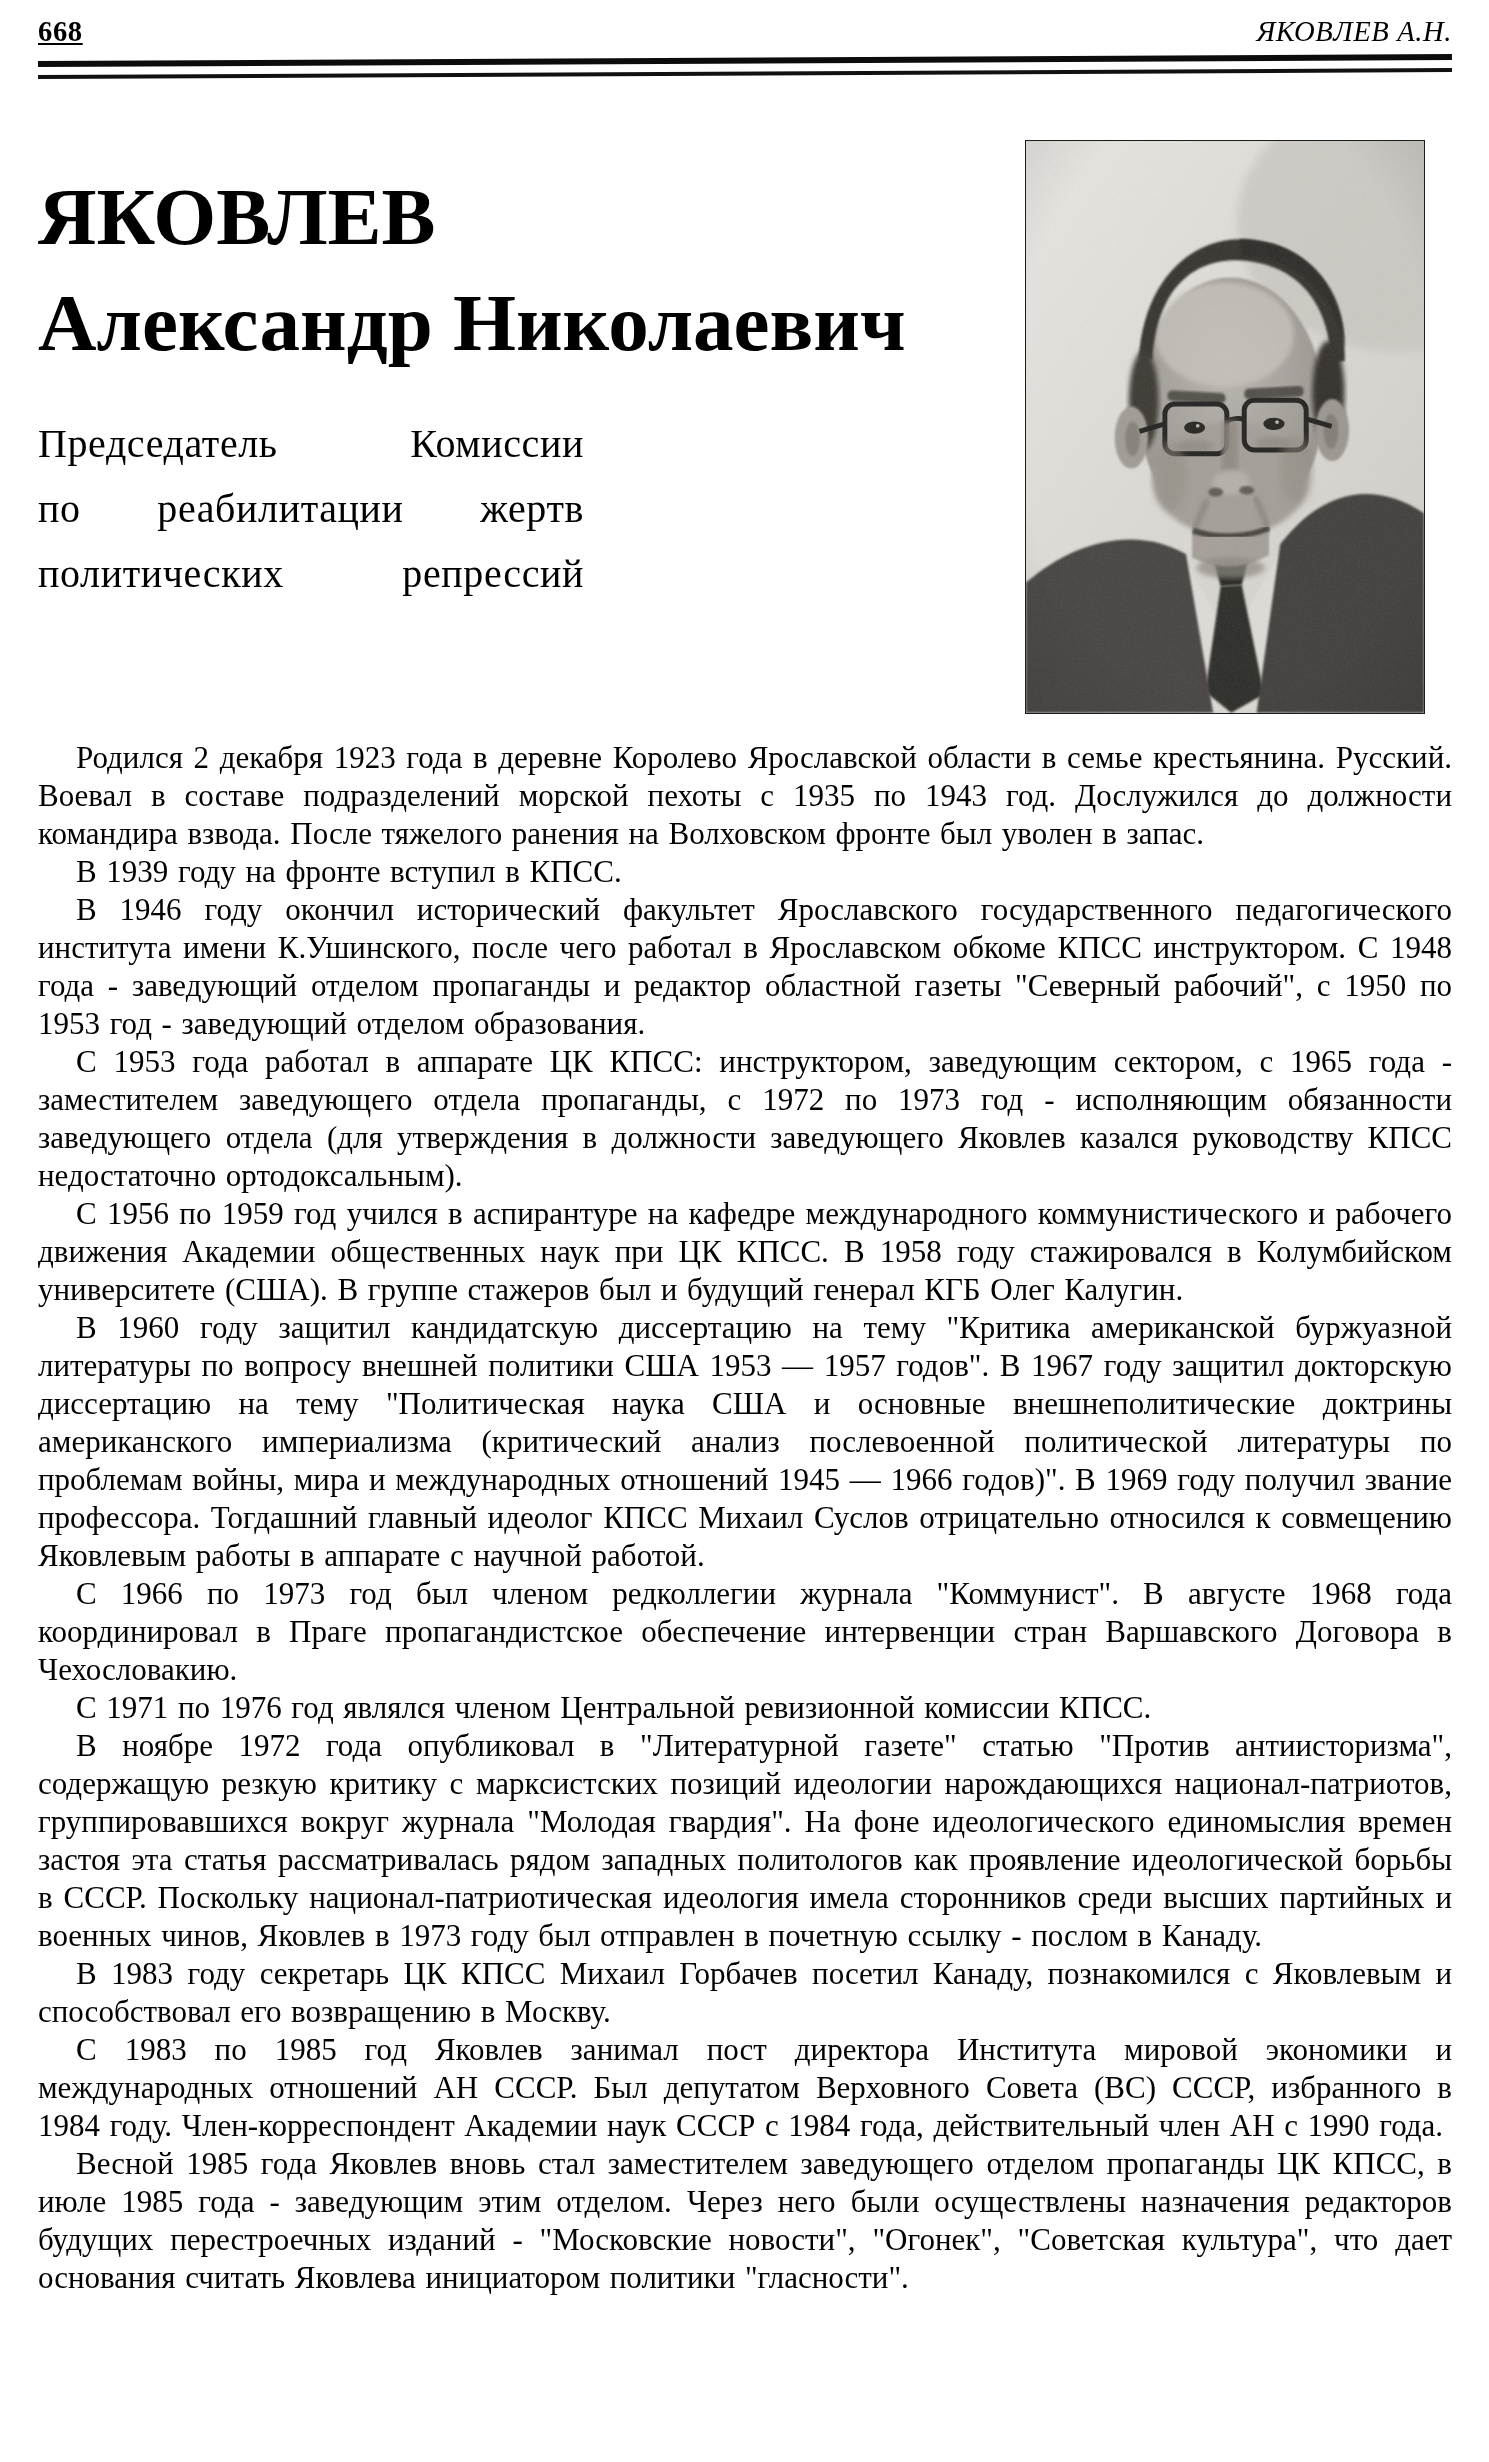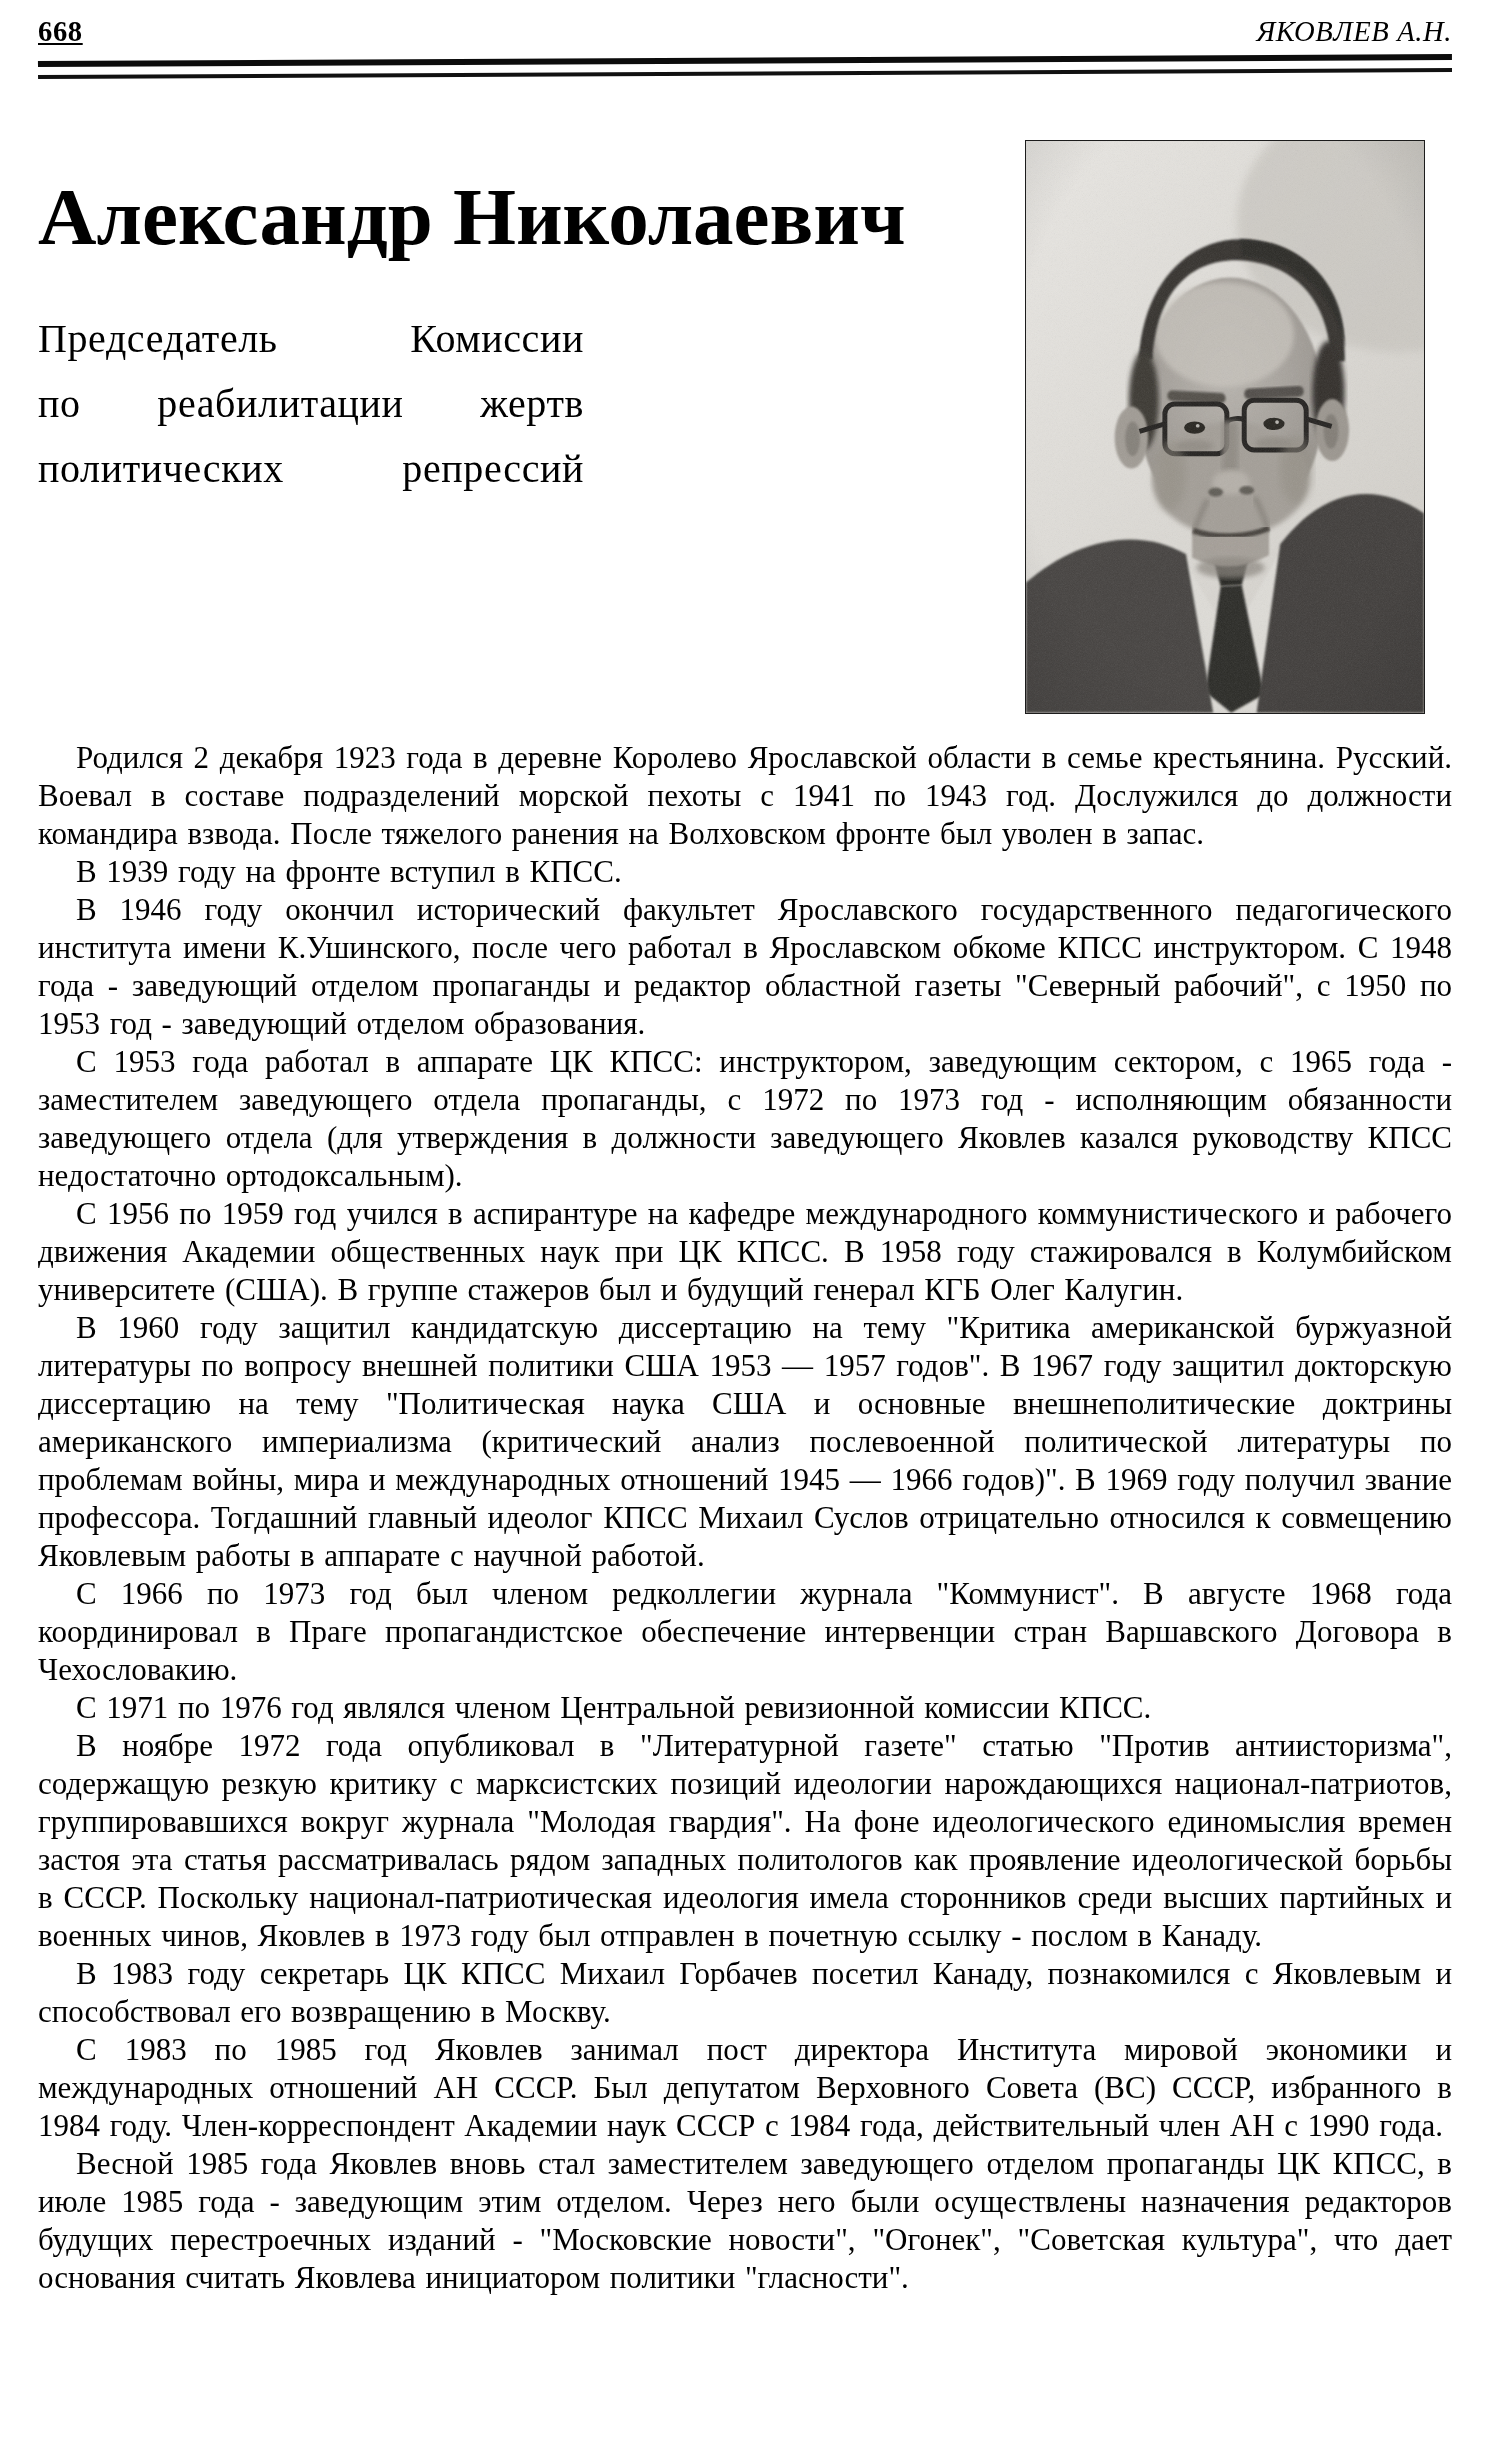--- a/index.html
+++ b/index.html
@@ -125,20 +125,21 @@
   <div class="rules">
     <div class="rule-thick"></div>
     <div class="rule-gap"></div>
     <div class="rule-thin"></div>
   </div>
 
   <div class="top-row">
 
     <div class="left-col">
       <div class="entry-title">
+        <div>ЯКОВЛЕВ</div>
         <div>Александр Николаевич</div>
       </div>
       <div class="position-block">
         <div class="pos-line just">Председатель Комиссии</div>
         <div class="pos-line just">по реабилитации жертв</div>
         <div class="pos-line just">политических репрессий</div>
       </div>
     </div>
 
     <div class="photo-frame">
@@ -231,21 +232,21 @@
         <ellipse cx="232" cy="540" rx="26" ry="56" fill="#8e897f" opacity="0.5" filter="url(#b7)"></ellipse>
         <ellipse cx="436" cy="530" rx="26" ry="56" fill="#8e897f" opacity="0.5" filter="url(#b7)"></ellipse>
 
         <rect x="0" y="0" width="642" height="922" filter="url(#grain)" opacity="0.13"></rect>
         <rect x="0" y="0" width="642" height="922" fill="url(#vinG)"></rect>
       </svg>
     </div>
   </div>
 
   <div class="body-text">
-    <p>Родился 2 декабря 1923 года в деревне Королево Ярославской области в семье крестьянина. Русский. Воевал в составе подразделений морской пехоты с 1941 по 1943 год. Дослужился до должности командира взвода. После тяжелого ранения на Волховском фронте был уволен в запас.</p>
+    <p>Родился 2 декабря 1923 года в деревне Королево Ярославской области в семье крестьянина. Русский. Воевал в составе подразделений морской пехоты с 1935 по 1943 год. Дослужился до должности командира взвода. После тяжелого ранения на Волховском фронте был уволен в запас.</p>
     <p>В 1939 году на фронте вступил в КПСС.</p>
     <p>В 1946 году окончил исторический факультет Ярославского государственного педагогического института имени К.Ушинского, после чего работал в Ярославском обкоме КПСС инструктором. С 1948 года - заведующий отделом пропаганды и редактор областной газеты "Северный рабочий", с 1950 по 1953 год - заведующий отделом образования.</p>
     <p>С 1953 года работал в аппарате ЦК КПСС: инструктором, заведующим сектором, с 1965 года - заместителем заведующего отдела пропаганды, с 1972 по 1973 год - исполняющим обязанности заведующего отдела (для утверждения в должности заведующего Яковлев казался руководству КПСС недостаточно ортодоксальным).</p>
     <p>С 1956 по 1959 год учился в аспирантуре на кафедре международного коммунистического и рабочего движения Академии общественных наук при ЦК КПСС. В 1958 году стажировался в Колумбийском университете (США). В группе стажеров был и будущий генерал КГБ Олег Калугин.</p>
     <p>В 1960 году защитил кандидатскую диссертацию на тему "Критика американской буржуазной литературы по вопросу внешней политики США 1953 — 1957 годов". В 1967 году защитил докторскую диссертацию на тему "Политическая наука США и основные внешнеполитические доктрины американского империализма (критический анализ послевоенной политической литературы по проблемам войны, мира и международных отношений 1945 — 1966 годов)". В 1969 году получил звание профессора. Тогдашний главный идеолог КПСС Михаил Суслов отрицательно относился к совмещению Яковлевым работы в аппарате с научной работой.</p>
     <p>С 1966 по 1973 год был членом редколлегии журнала "Коммунист". В августе 1968 года координировал в Праге пропагандистское обеспечение интервенции стран Варшавского Договора в Чехословакию.</p>
     <p>С 1971 по 1976 год являлся членом Центральной ревизионной комиссии КПСС.</p>
     <p>В ноябре 1972 года опубликовал в "Литературной газете" статью "Против антиисторизма", содержащую резкую критику с марксистских позиций идеологии нарождающихся национал-патриотов, группировавшихся вокруг журнала "Молодая гвардия". На фоне идеологического единомыслия времен застоя эта статья рассматривалась рядом западных политологов как проявление идеологической борьбы в СССР. Поскольку национал-патриотическая идеология имела сторонников среди высших партийных и военных чинов, Яковлев в 1973 году был отправлен в почетную ссылку - послом в Канаду.</p>
     <p>В 1983 году секретарь ЦК КПСС Михаил Горбачев посетил Канаду, познакомился с Яковлевым и способствовал его возвращению в Москву.</p>
     <p>С 1983 по 1985 год Яковлев занимал пост директора Института мировой экономики и международных отношений АН СССР. Был депутатом Верховного Совета (ВС) СССР, избранного в 1984 году. Член-корреспондент Академии наук СССР с 1984 года, действительный член АН с 1990 года.</p>

